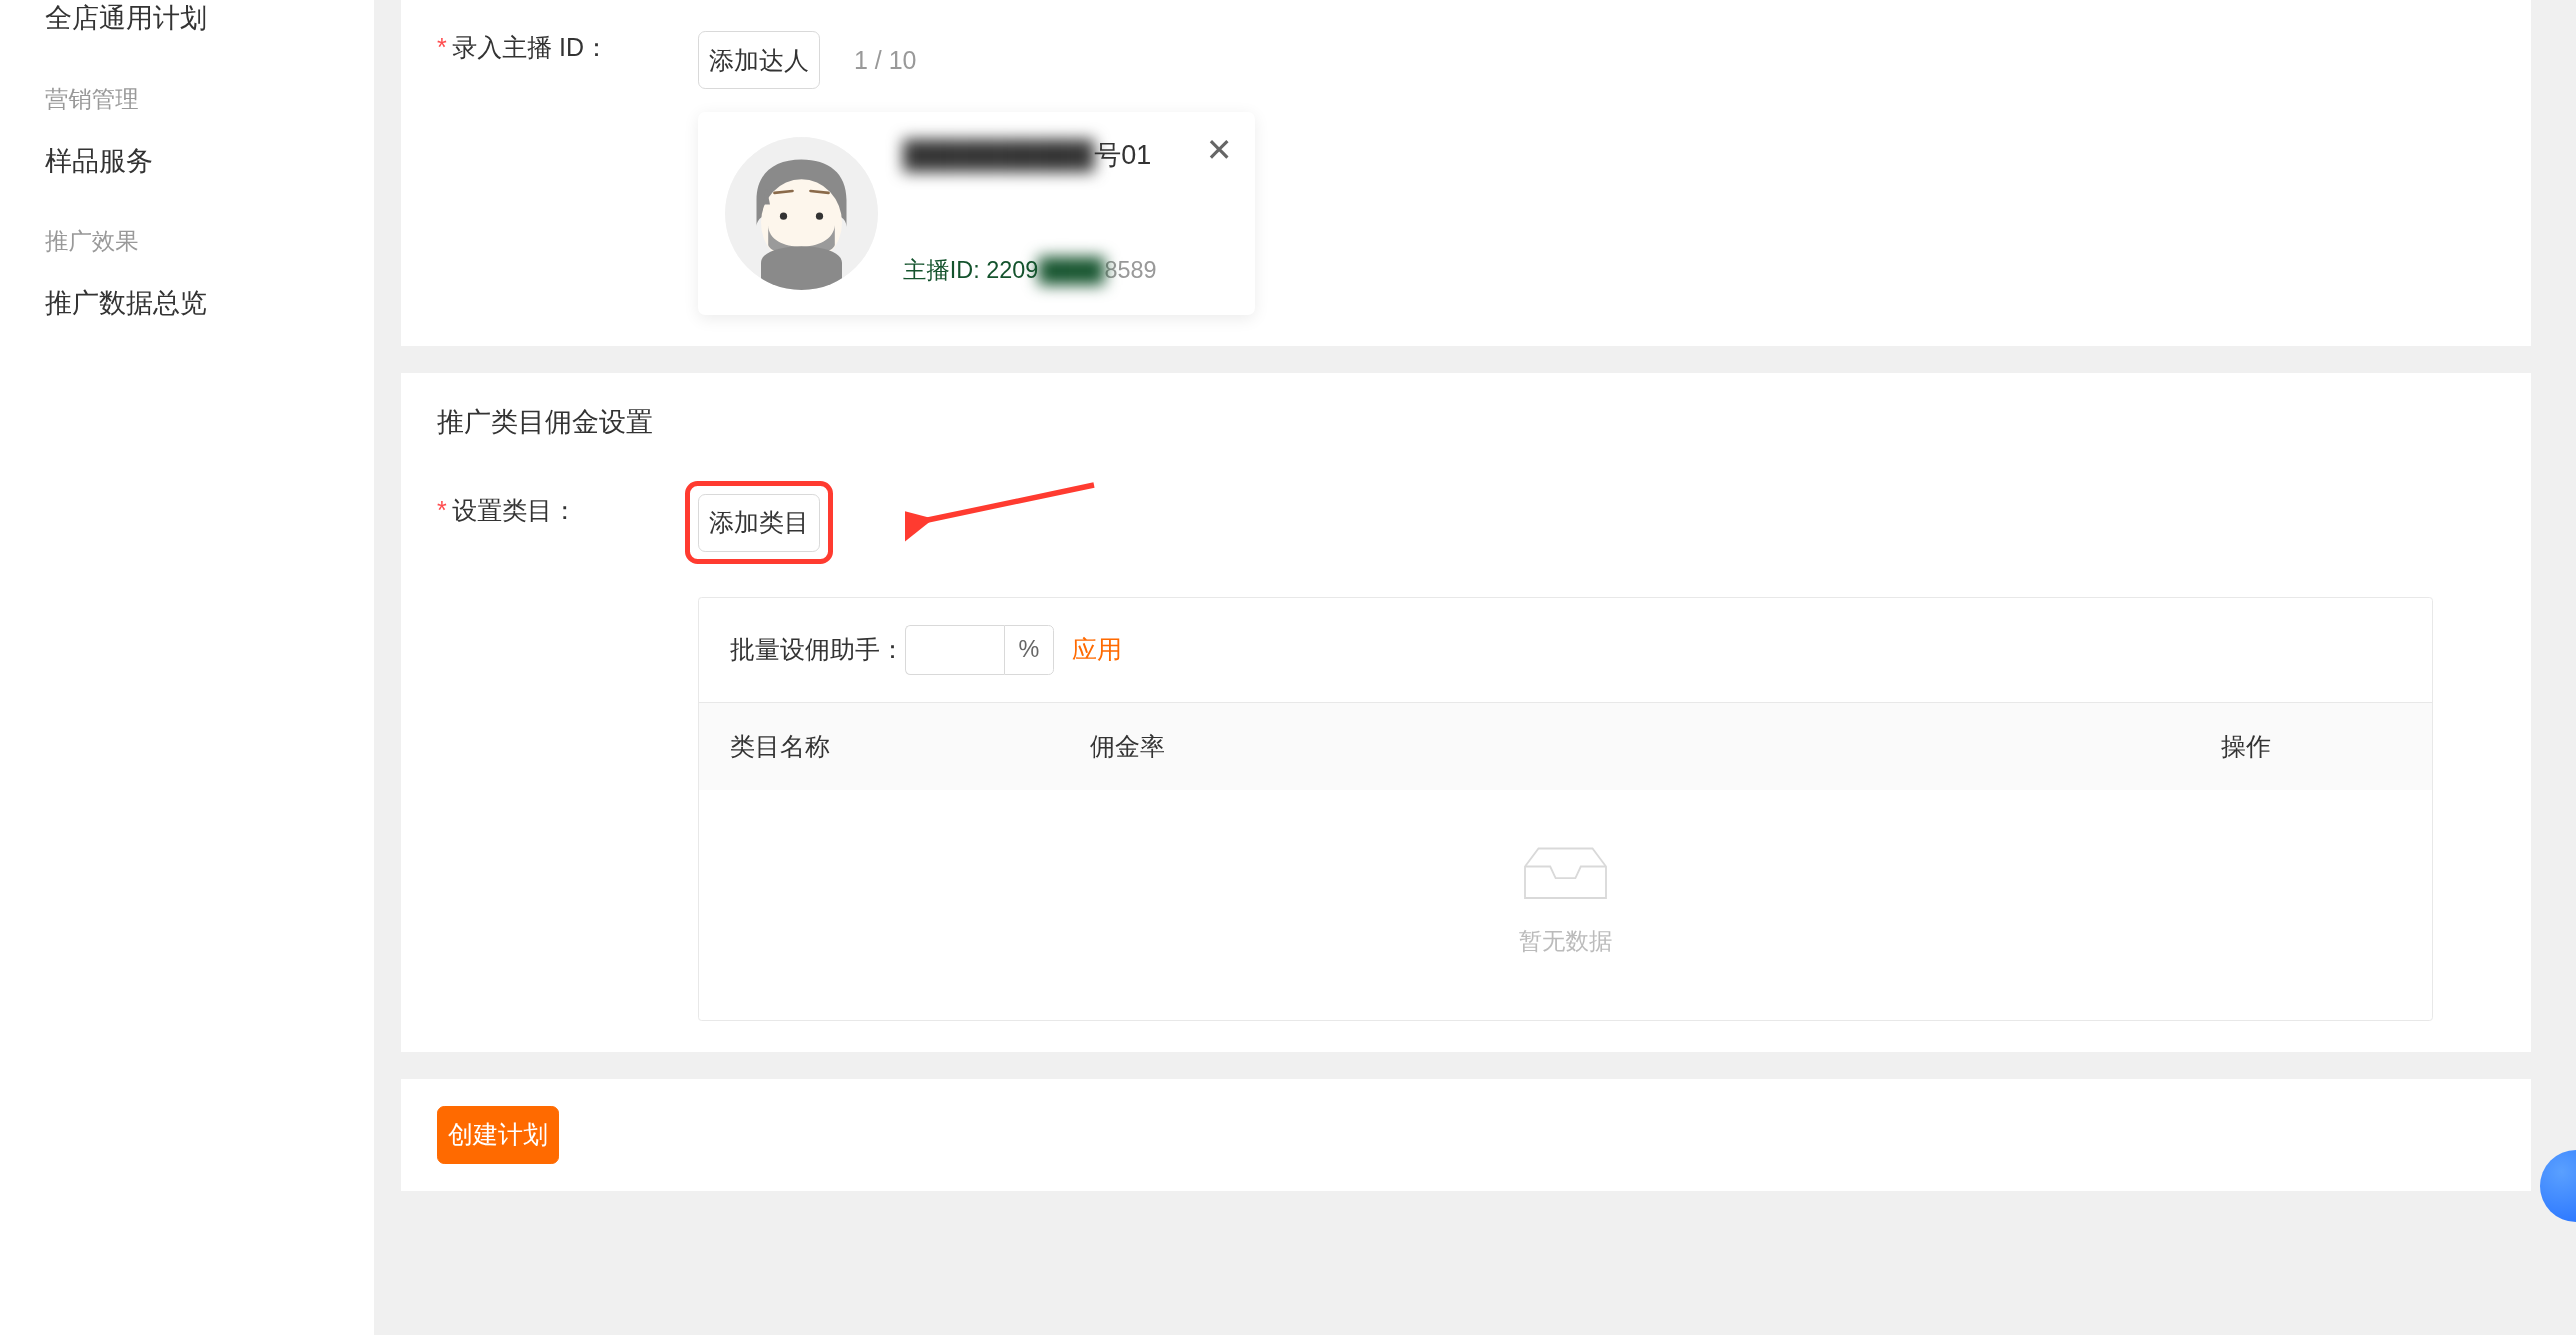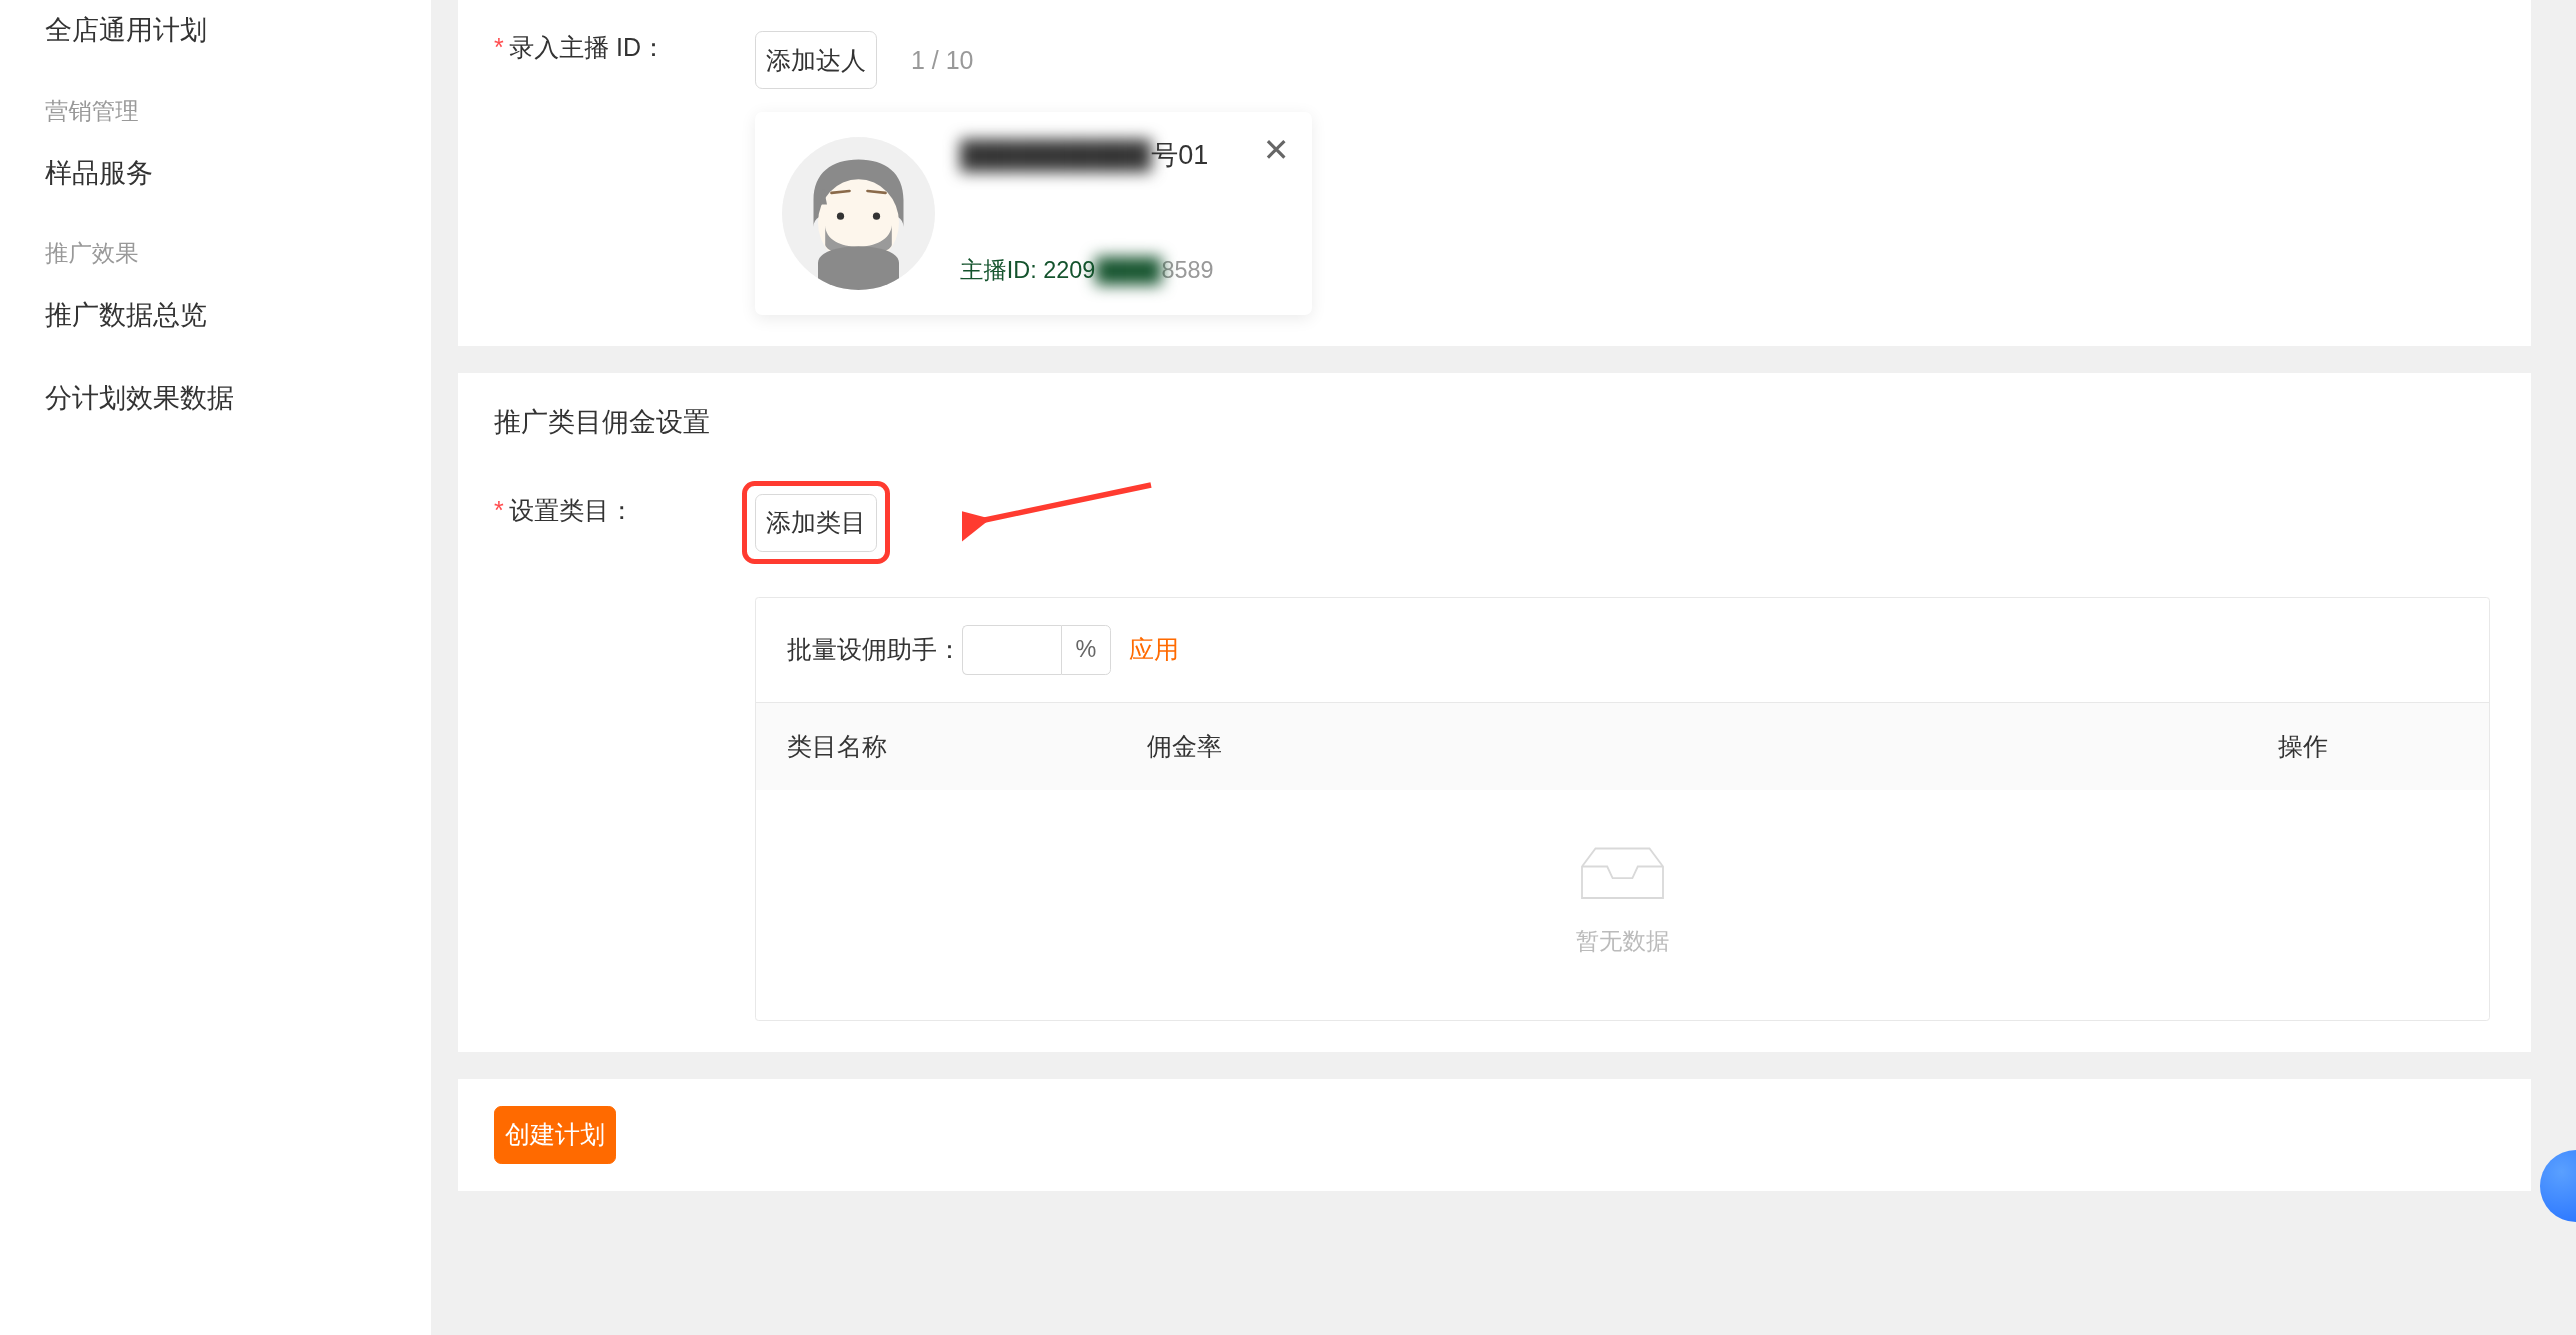--- a/index.html
+++ b/index.html
@@ -11,23 +11,23 @@
       width: 2576px;
       height: 1336px;
       overflow: hidden;
     }
     .layout {
       display: flex;
       width: 100%;
       height: 100%;
     }
     .sidebar {
-      width: 431px;
-      background: #fff;
-      padding: 12px 0 0 45px;
+      width: 374px;
+      background: #fff;
+      padding: 0 0 0 45px;
       flex-shrink: 0;
     }
     .sidebar-item {
       font-size: 27px;
       color: #333;
       padding: 0 0 45px 0;
       cursor: pointer;
       line-height: 1.4;
     }
     .sidebar-section {
@@ -263,21 +263,20 @@
 </head>
 <body>
 
 <div class="layout">
   <div class="sidebar">
     <div class="sidebar-item">全店通用计划</div>
     <div class="sidebar-section">营销管理</div>
     <div class="sidebar-item">样品服务</div>
     <div class="sidebar-section">推广效果</div>
     <div class="sidebar-item">推广数据总览</div>
-    <div class="sidebar-item">分计划效果数据</div>
   </div>
 
   <div class="main">
 
     <div class="panel">
       <div class="form-row">
         <div class="form-label">
           <span class="required-star">*</span>
           <span>录入主播 ID：</span>
         </div>

